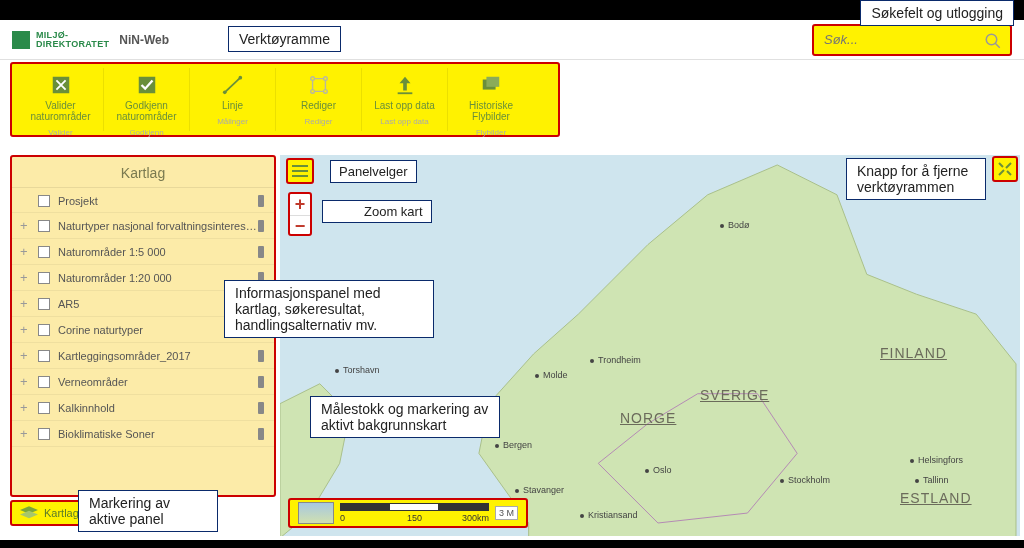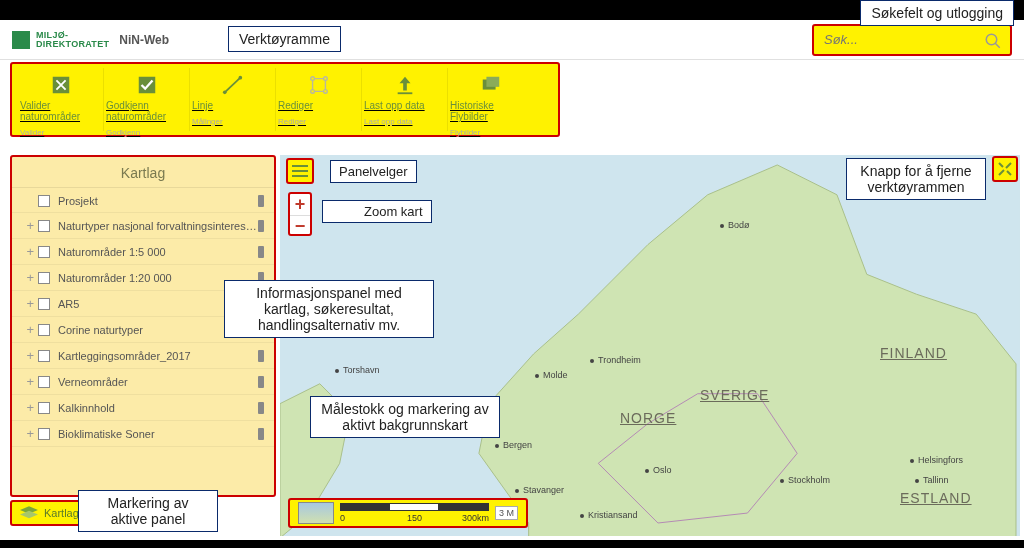--- a/index.html
+++ b/index.html
@@ -18,31 +18,31 @@
   .app-title { font-size:12px; color:#555; margin-left:10px; font-weight:600; }
   .header-right { margin-left:auto; display:flex; align-items:center; gap:0; }
   .search-box { position:relative; background:#fff200; border:2px solid #c00; border-radius:3px; height:32px; width:200px; display:flex; align-items:center; padding:0 30px 0 10px; }
   .search-box input { border:none; background:transparent; outline:none; width:100%; font-size:13px; font-style:italic; color:#888; }
   .search-icon { position:absolute; right:8px; top:6px; width:18px; height:18px; }
   .logout { background:#fceba8; height:32px; display:flex; align-items:center; padding:0 8px; font-size:13px; color:#777; border:2px solid #c00; border-left:none; border-radius:0 3px 3px 0; margin-left:-2px; }
   .caret { margin-left:6px; font-size:10px; color:#c0392b; }
 
   
   .toolbar-wrap { position:absolute; top:62px; left:10px; width:550px; height:75px; background:#fff200; border:2px solid #c00; border-radius:3px; display:flex; padding:4px 6px; }
-  .tool { flex:0 0 auto; width:86px; text-align:left; padding:4px 2px; border-right:1px solid rgba(0,0,0,0.08);text-decoration:underline; }
+  .tool { flex:0 0 auto; width:86px; text-align:center; padding:4px 2px; border-right:1px solid rgba(0,0,0,0.08); }
   .tool:last-child { border-right:none; }
   .tool-icon { width:22px; height:22px; margin:2px auto 4px; color:#6a8f3a; }
   .tool-label { font-size:10px; color:#6a8f3a; line-height:1.1; }
   .tool-sub { font-size:8px; color:#aaa; margin-top:6px; }
 
   
   .side { position:absolute; top:155px; left:10px; width:266px; height:342px; background:#fceba8; border:2px solid #c00; border-radius:3px; }
   .side-title { text-align:center; font-size:14px; color:#7a7a50; padding:8px 0 6px; border-bottom:1px solid rgba(0,0,0,0.08); }
   .layer-list { padding:2px 0; }
-  .layer { display:flex; align-items:center; padding:5px 8px; font-size:11px; color:#555; border-bottom:1px solid rgba(0,0,0,0.05);text-align:right; }
+  .layer { display:flex; align-items:center; padding:5px 8px; font-size:11px; color:#555; border-bottom:1px solid rgba(0,0,0,0.05); }
   .layer .plus { width:14px; color:#999; font-size:13px; }
   .layer .chk { width:12px; height:12px; border:1px solid #888; margin:0 8px 0 4px; background:#fff; }
   .layer-slider { position:absolute; right:8px; width:34px; height:8px; }
   .slider-track { width:100%; height:4px; background:#bbb; border-radius:2px; position:relative; top:2px; }
   .slider-thumb { position:absolute; right:2px; top:-2px; width:6px; height:12px; background:#888; border-radius:1px; }
 
   
   .active-tab { position:absolute; left:10px; bottom:22px; height:26px; background:#fff200; border:2px solid #c00; border-radius:3px; display:flex; align-items:center; padding:0 8px; gap:6px; }
   .layers-icon { width:18px; height:14px; }
   .active-tab span { font-size:11px; color:#5a7a2a; }
@@ -73,21 +73,21 @@
   .scale-wrap { position:absolute; left:288px; bottom:20px; width:240px; height:30px; background:#fff200; border:2px solid #c00; border-radius:3px; display:flex; align-items:center; padding:0 8px; gap:6px; }
   .basemap-thumb { width:36px; height:22px; background:linear-gradient(#a7c8e0,#d0e0b0); border:1px solid #888; }
   .scale-bar { flex:1; height:8px; border:1px solid #333; position:relative; background:linear-gradient(90deg,#333 0 33%,#fff 33% 66%,#333 66% 100%); }
   .scale-label { position:absolute; font-size:9px; color:#333; top:10px; }
   .scale-zoom { font-size:9px; color:#555; border:1px solid #aaa; padding:1px 3px; background:#fff; }
 
   
   .remove-tb { position:absolute; top:156px; right:6px; width:26px; height:26px; background:#fff200; border:2px solid #c00; border-radius:3px; display:flex; align-items:center; justify-content:center; z-index:5; }
 
   
-  .callout { position:absolute; background:#fff; border:1.5px solid #0a2a6b; padding:4px 10px; font-size:14px; color:#222; z-index:10;text-align:center; }
+  .callout { position:absolute; background:#fff; border:1.5px solid #0a2a6b; padding:4px 10px; font-size:14px; color:#222; z-index:10; }
   .callout.small { font-size:13px; padding:3px 8px; }
 
 </style>
 </head>
 <body>
 
 <div class="page">
   <div class="bar-top"></div>
   <div class="bar-bottom"></div>
 

